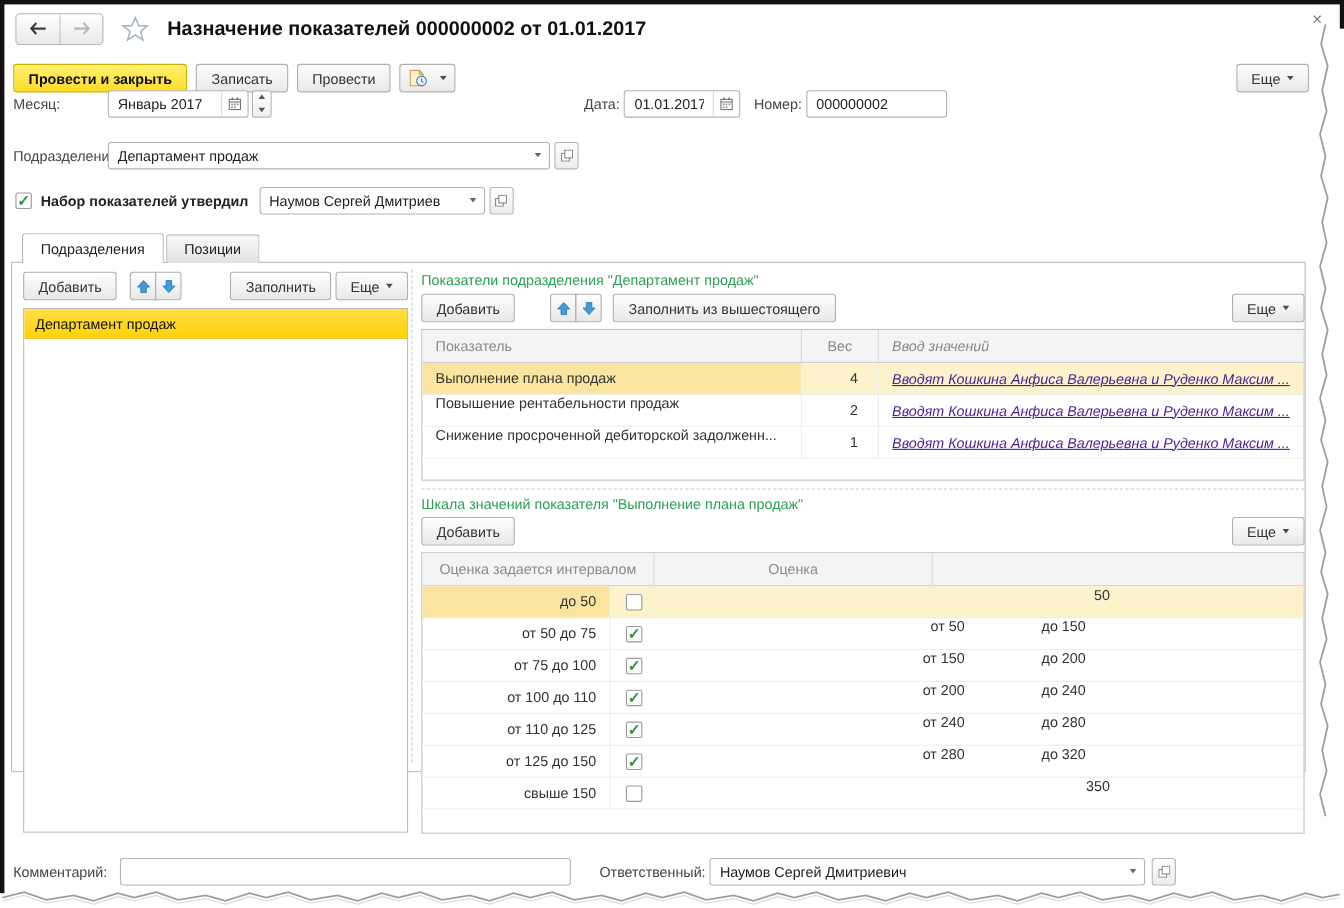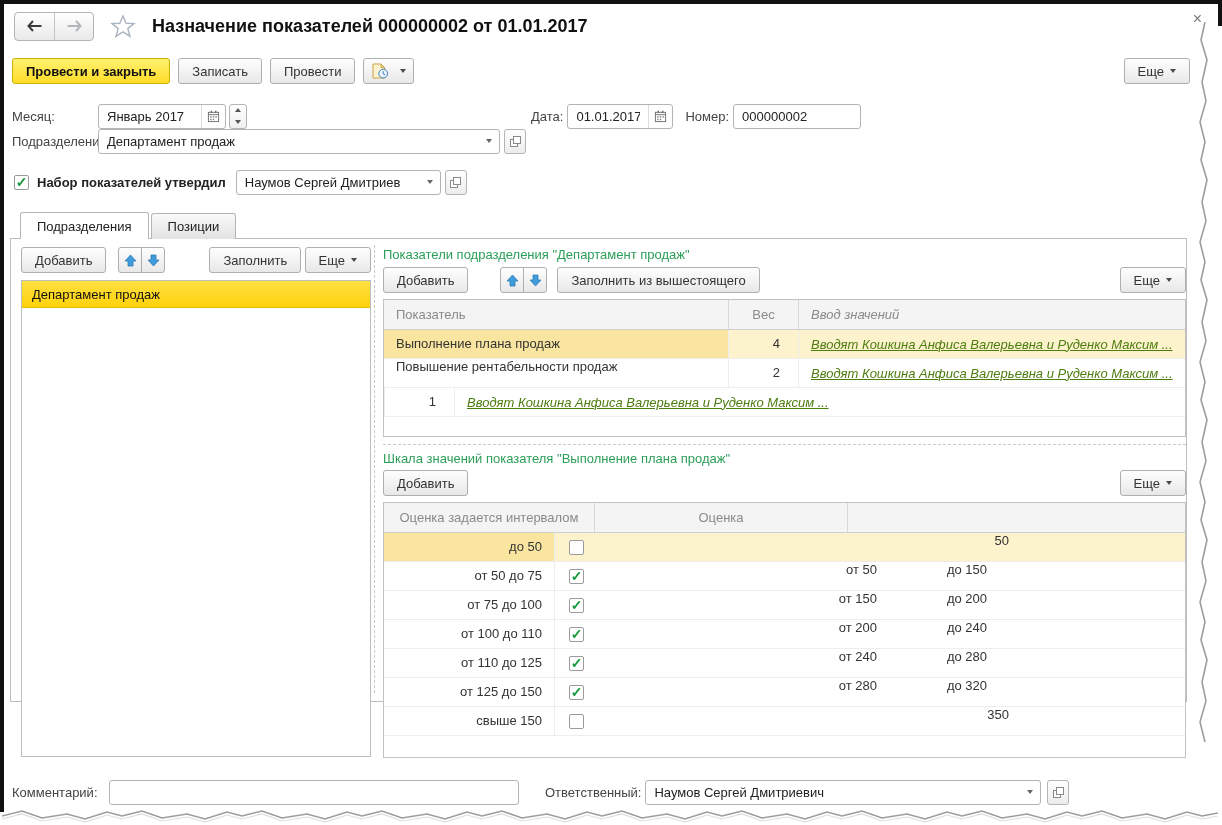--- a/index.html
+++ b/index.html
@@ -25,21 +25,21 @@
   
   .cmdbar { position:absolute; top:57px; left:12px; right:32px; height:28px; display:flex; align-items:center; gap:8px; }
   .btn { height:26px; padding:0 13px; background:linear-gradient(#fefefe,#e8e8e8); border:1px solid #afafaf; border-radius:3px; font-size:13px; color:#333; display:inline-flex; align-items:center; justify-content:center; cursor:default; white-space:nowrap; }
   .btn-primary { background:linear-gradient(#fff171,#ffdc28); border:1px solid #cdb200; font-weight:bold; color:#111; }
   .btn-icon { padding:0 7px; gap:5px; }
   .ml-auto { margin-left:auto; }
   .caret { display:inline-block; width:0; height:0; border-left:3.5px solid transparent; border-right:3.5px solid transparent; border-top:4px solid #4a4a4a; margin-left:6px; }
 
   
   .frow { position:absolute; left:12px; display:flex; align-items:center; height:26px; }
-  .row-month { top:103px; }
+  .row-month { top:81px; }
   .row-dept { top:128px; }
   .row-appr { top:169px; left:14px; }
   .flabel { color:#444; padding-right:4px; }
   .w-lab { width:86px; }
   .inp-group { display:flex; align-items:stretch; border:1px solid #b4b4b4; border-radius:3px; height:25px; background:#fff; }
   .inp { border:none; outline:none; font:13px "Liberation Sans", sans-serif; color:#222; padding:0 8px; background:transparent; }
   .inp-plain { border:1px solid #b4b4b4; border-radius:3px; height:25px; }
   .inp-cal { width:24px; border-left:1px solid #dcdcdc; display:flex; align-items:center; justify-content:center; cursor:default; }
   .spinner { width:18px; height:25px; border:1px solid #b4b4b4; border-radius:3px; margin-left:3px; display:flex; flex-direction:column; background:linear-gradient(#fff,#efefef); }
   .spin { flex:1; display:flex; align-items:center; justify-content:center; cursor:default; }
@@ -90,21 +90,21 @@
   .t-head .hc { height:100%; display:flex; align-items:center; }
   .t-head .hc + .hc { border-left:1px solid #d8d8d8; }
   .t-row { display:flex; height:29px; align-items:flex-start; border-bottom:1px solid #ededed; cursor:default; }
 
   
   .i-c1 { width:344px; padding-left:12px; white-space:nowrap; overflow:hidden; text-overflow:ellipsis; }
   .i-c2 { width:70px; padding-right:18px; text-align:right; justify-content:flex-end; }
   .i-c3 { flex:1; padding-left:12px; white-space:nowrap; overflow:hidden; text-overflow:ellipsis;font-style:italic; }
   .t-row .i-c2, .t-row .i-c3 { border-left:1px solid #ededed; align-self:stretch; display:flex; align-items:center; }
   .t-row .i-c2 { display:block; line-height:28px; }
-  .link { color:#4d7c0f; text-decoration:underline; white-space:nowrap; overflow:hidden; text-overflow:ellipsis; cursor:pointer; }
+  .link { color:#4c1d95; text-decoration:underline; white-space:nowrap; overflow:hidden; text-overflow:ellipsis; cursor:pointer; }
   .t-row.sel { background:#fcf2cc; }
   .t-row.sel .i-c1 { background:#f9e5a0; align-self:stretch; line-height:28px; }
 
   
   .s-v { width:170px; padding-right:12px; text-align:right; }
   .s-cb { width:210px; padding-left:14px; }
   .s-f { width:128px; padding-right:15px; text-align:right; }
   .s-t { width:125px; padding-right:30px; text-align:right; }
   .s-span { width:253px; padding-right:8px; text-align:right; }
   .s-4 { flex:1; }
@@ -320,20 +320,21 @@
           </div>
       </div>
       <div class="t-row">
         <div class="i-c1">Повышение рентабельности продаж</div>
         <div class="i-c2">2</div>
         <div class="i-c3">
             <a class="link">Вводят Кошкина Анфиса Валерьевна и Руденко Максим ...</a>
           </div>
       </div>
       <div class="t-row">
+        <div class="i-c1">Снижение просроченной дебиторской задолженн...</div>
         <div class="i-c2">1</div>
         <div class="i-c3">
             <a class="link">Вводят Кошкина Анфиса Валерьевна и Руденко Максим ...</a>
           </div>
       </div>
     </div>
 
     <div class="hsep"></div>
 
     <div class="sec-title scale-title">Шкала значений показателя "Выполнение плана продаж"</div>

